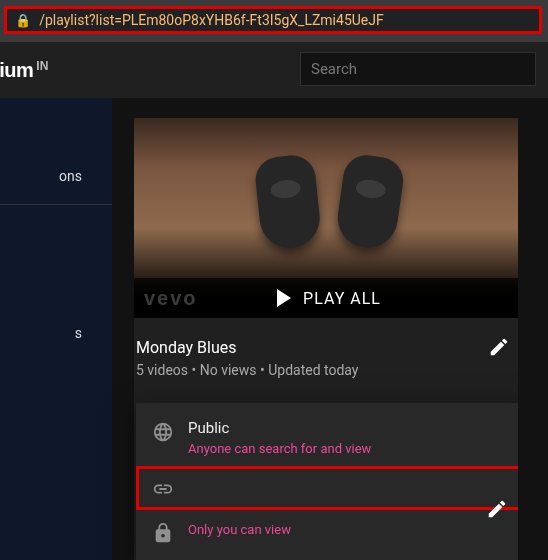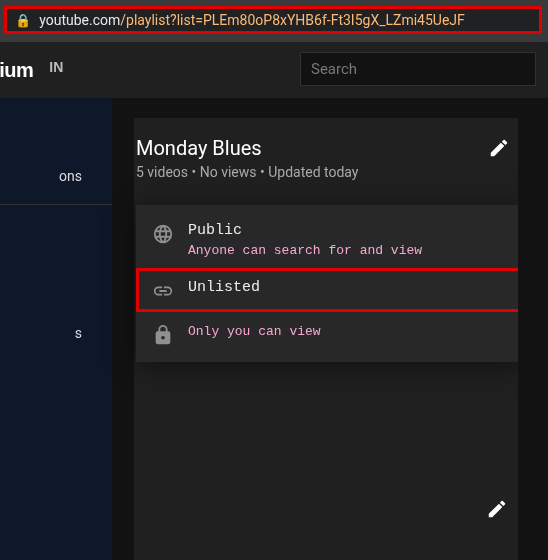--- a/index.html
+++ b/index.html
@@ -26,21 +26,21 @@
     .topbar {
       position: absolute; top: 42px; left: 0; right: 0;
       height: 56px;
       background: #202020;
       display: flex; align-items: center;
     }
     .logo-text {
       color: #fff; font-family: Arial; font-weight: bold;
       font-size: 20px; letter-spacing: -0.5px; margin-left: -18px;
     }
-    .logo-sup { font-size: 14px; color: #bdbdbd; vertical-align: top; margin-left: 16px; letter-spacing: 0; }
+    .logo-sup { font-size: 12px; color: #bdbdbd; vertical-align: top; margin-left: 3px; letter-spacing: 0; }
     .search-box {
       position: absolute; left: 300px; right: 12px; top: 10px;
       height: 34px; background: #121212; border: 1px solid #303030;
       display: flex; align-items: center; padding: 0 10px;
       color: #777; font-size: 15px;
     }
     .sidebar {
       position: absolute; top: 98px; left: 0; width: 112px; bottom: 0;
       background: #0f172a; color: #ddd; font-size: 14px;
     }
@@ -71,46 +71,44 @@
       color: #c7c7c7; font-size: 20px; text-transform: lowercase;
     }
     .playall-overlay {
       position: absolute; bottom: 0; left: 0; right: 0;
       height: 40px; background: rgba(0,0,0,0.7);
       display: flex; align-items: center; justify-content: center;
       gap: 12px; color: #fff; font-size: 16px; letter-spacing: 1px;
     }
     .play-tri { width:0;height:0;border-left:14px solid #fff;border-top:9px solid transparent;border-bottom:9px solid transparent; }
     .title-row { display:flex; align-items:center; justify-content:space-between; padding: 18px 14px 4px 0; }
-    .pl-title { font-size: 20px; font-weight: 400; color: #fff; }
+    .pl-title { font-size: 16px; font-weight: 400; color: #fff; }
     .pencil { width:22px; height:22px; fill:#fff; cursor:pointer; }
     .pl-meta { color: #aaa; font-size: 14px; padding-bottom: 25px; }
     .privacy-list { background: #282828; width: 100%; box-shadow: 0 4px 24px rgba(0,0,0,.5); padding: 6px 0; position:relative; }
     .priv-item {
       display:flex; align-items:flex-start; gap:14px;
       padding: 10px 16px;
-      font-family: Liberation Mono, monospace;
     }
     .priv-item.selected { outline: 3px solid #e00000; outline-offset: -3px; }
     .priv-icon { width: 22px; height: 22px; flex-shrink:0; fill:#909090; margin-top:2px; }
     .priv-label { font-size: 15px; color: #eee; line-height:1.3; }
-    .priv-desc { font-size: 13px; color: #f9a8d4; margin-top: 2px; }
+    .priv-desc { font-size: 13px; color: #ec4899; margin-top: 2px; }
     .side-right {
       position: absolute; right: 0; top: 98px; width: 30px; bottom: 0;
       background: #121212;
     }
     .more-btn { position:absolute; right:-18px; color:#fff; font-size:20px; letter-spacing:2px; }
     .pencil2 { position:absolute; right:16px; bottom:40px; }
   </style>
 </head>
 <body>
 
 <div class="url-bar">
   <span class="lock">🔒</span>
-  <span class="url-domain">youtube.com</span>
   <span class="url-path">/playlist?list=PLEm80oP8xYHB6f-Ft3I5gX_LZmi45UeJF</span>
 </div>
 
 <div class="topbar">
   <span class="logo-text">
     <span>mium</span><span class="logo-sup">IN</span>
   </span>
   <div class="search-box">
     <span>Search</span>
   </div>
@@ -119,20 +117,31 @@
 <div class="sidebar">
   <div style="height:60px"></div>
   <div class="sb-item">ons</div>
   <div class="sb-divider"></div>
   <div style="height:100px"></div>
   <div class="sb-item">s</div>
 </div>
 
 <div class="main">
   <div class="panel">
+    <div class="thumb">
+      <div class="shoes">
+        <div class="shoe left"></div>
+          <div class="shoe right"></div>
+      </div>
+      <div class="vevo">vevo</div>
+      <div class="playall-overlay">
+        <div class="play-tri"></div>
+        <span>PLAY ALL</span>
+      </div>
+    </div>
     <div style="padding-left:2px;">
       <div class="title-row">
         <div class="pl-title">Monday Blues</div>
         <svg class="pencil" viewBox="0 0 24 24">
             <path d="M3 17.25V21h3.75L17.81 9.94l-3.75-3.75L3 17.25zM20.71 7.04a1.003 1.003 0 0 0 0-1.42l-2.34-2.34a1.003 1.003 0 0 0-1.42 0l-1.83 1.83 3.75 3.75 1.84-1.82z"></path>
           </svg>
       </div>
       <div class="pl-meta">5 videos • No views • Updated today</div>
 
       <div class="privacy-list">
@@ -143,21 +152,20 @@
           <div>
             <div class="priv-label">Public</div>
             <div class="priv-desc">Anyone can search for and view</div>
           </div>
         </div>
         <div class="priv-item selected">
           <svg class="priv-icon" viewBox="0 0 24 24">
               <path d="M3.9 12A3.1 3.1 0 0 1 7 8.9h4V7H7a5 5 0 0 0 0 10h4v-1.9H7A3.1 3.1 0 0 1 3.9 12zM8 13h8v-2H8v2zm9-6h-4v1.9h4a3.1 3.1 0 0 1 0 6.2h-4V17h4a5 5 0 0 0 0-10z"></path>
             </svg>
           <div>
-            <div class="priv-label">Unlisted</div>
           </div>
         </div>
         <div class="priv-item">
           <svg class="priv-icon" viewBox="0 0 24 24">
               <path d="M18 8h-1V6a5 5 0 0 0-10 0v2H6a2 2 0 0 0-2 2v10a2 2 0 0 0 2 2h12a2 2 0 0 0 2-2V10a2 2 0 0 0-2-2zM9 6a3 3 0 0 1 6 0v2H9V6zm3 11a2 2 0 1 1 0-4 2 2 0 0 1 0 4z"></path>
             </svg>
           <div>
             <div class="priv-desc">Only you can view</div>
           </div>
         </div>

